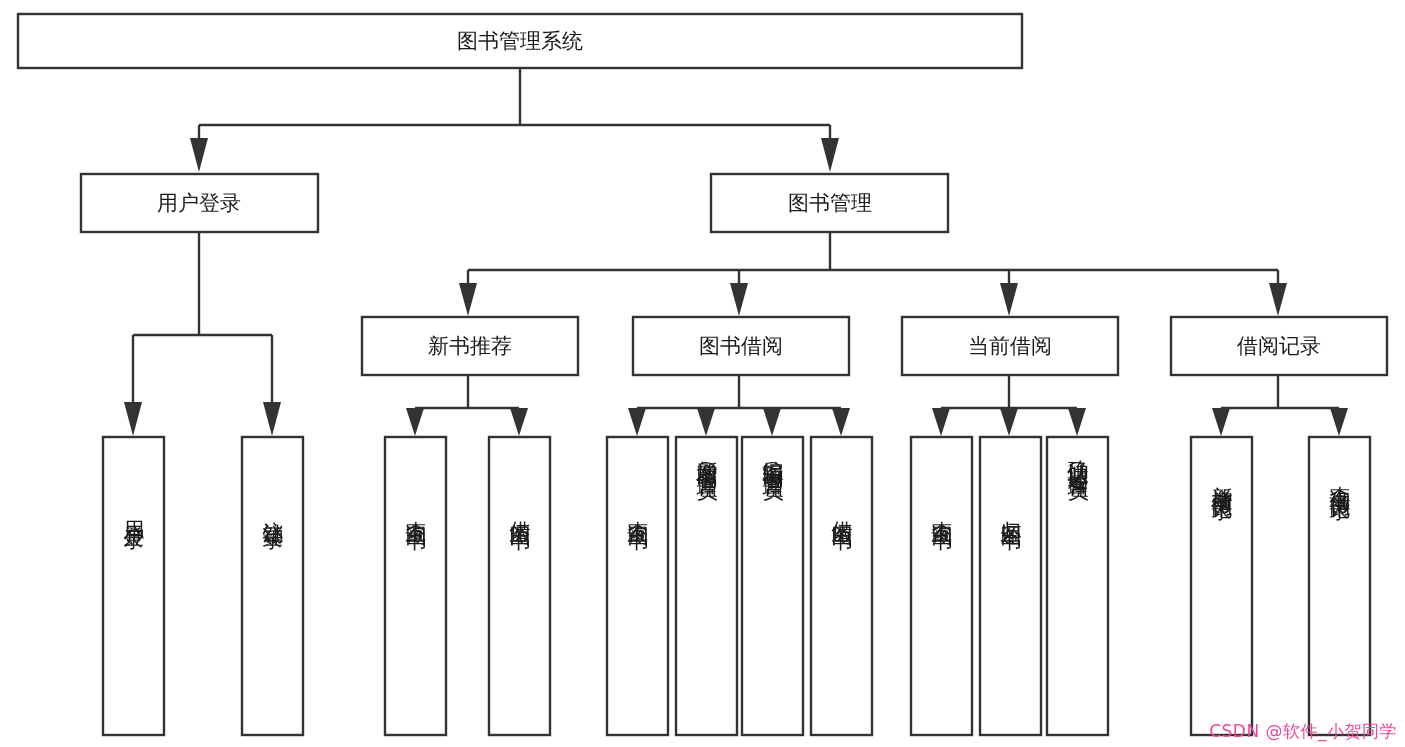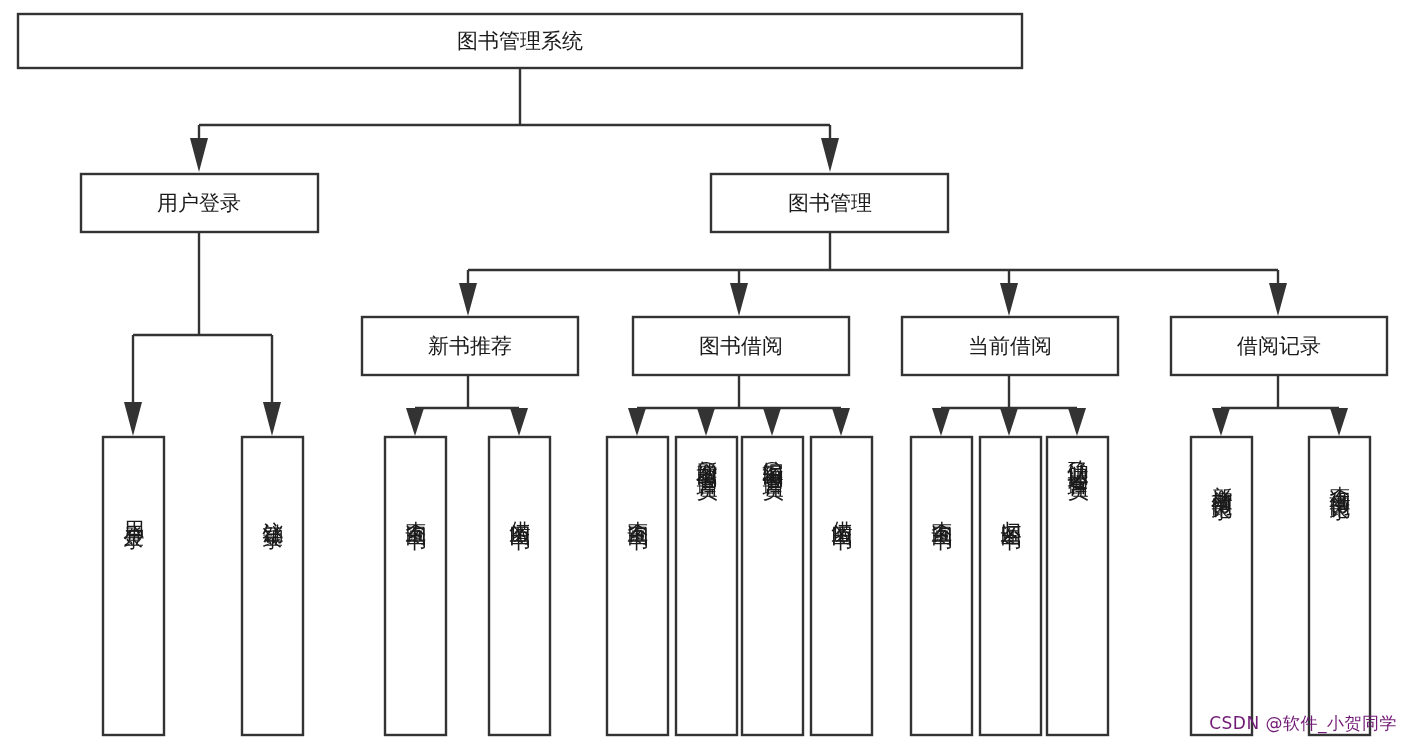--- a/index.html
+++ b/index.html
@@ -62,24 +62,24 @@
     font-family: "DejaVu Sans", "Liberation Sans", sans-serif;
     font-size: 21px;
     line-height: 1.0;
     color: #1a1a1a;
     letter-spacing: 3px;
     white-space: nowrap;
   }
   .watermark {
     position: absolute;
     right: 8px;
-    bottom: 12px;
+    bottom: 4px;
     font-family: "DejaVu Sans", "Liberation Sans", sans-serif;
     font-size: 17px;
-    color: #701a75;
+    color: #ec4899;
     white-space: nowrap;
     letter-spacing: 0.5px;
   }
 </style>
 </head>
 <body>
 
 <div id="diagram-root">
 
   <svg id="tree" viewBox="0 0 1405 747" xmlns="http://www.w3.org/2000/svg">

